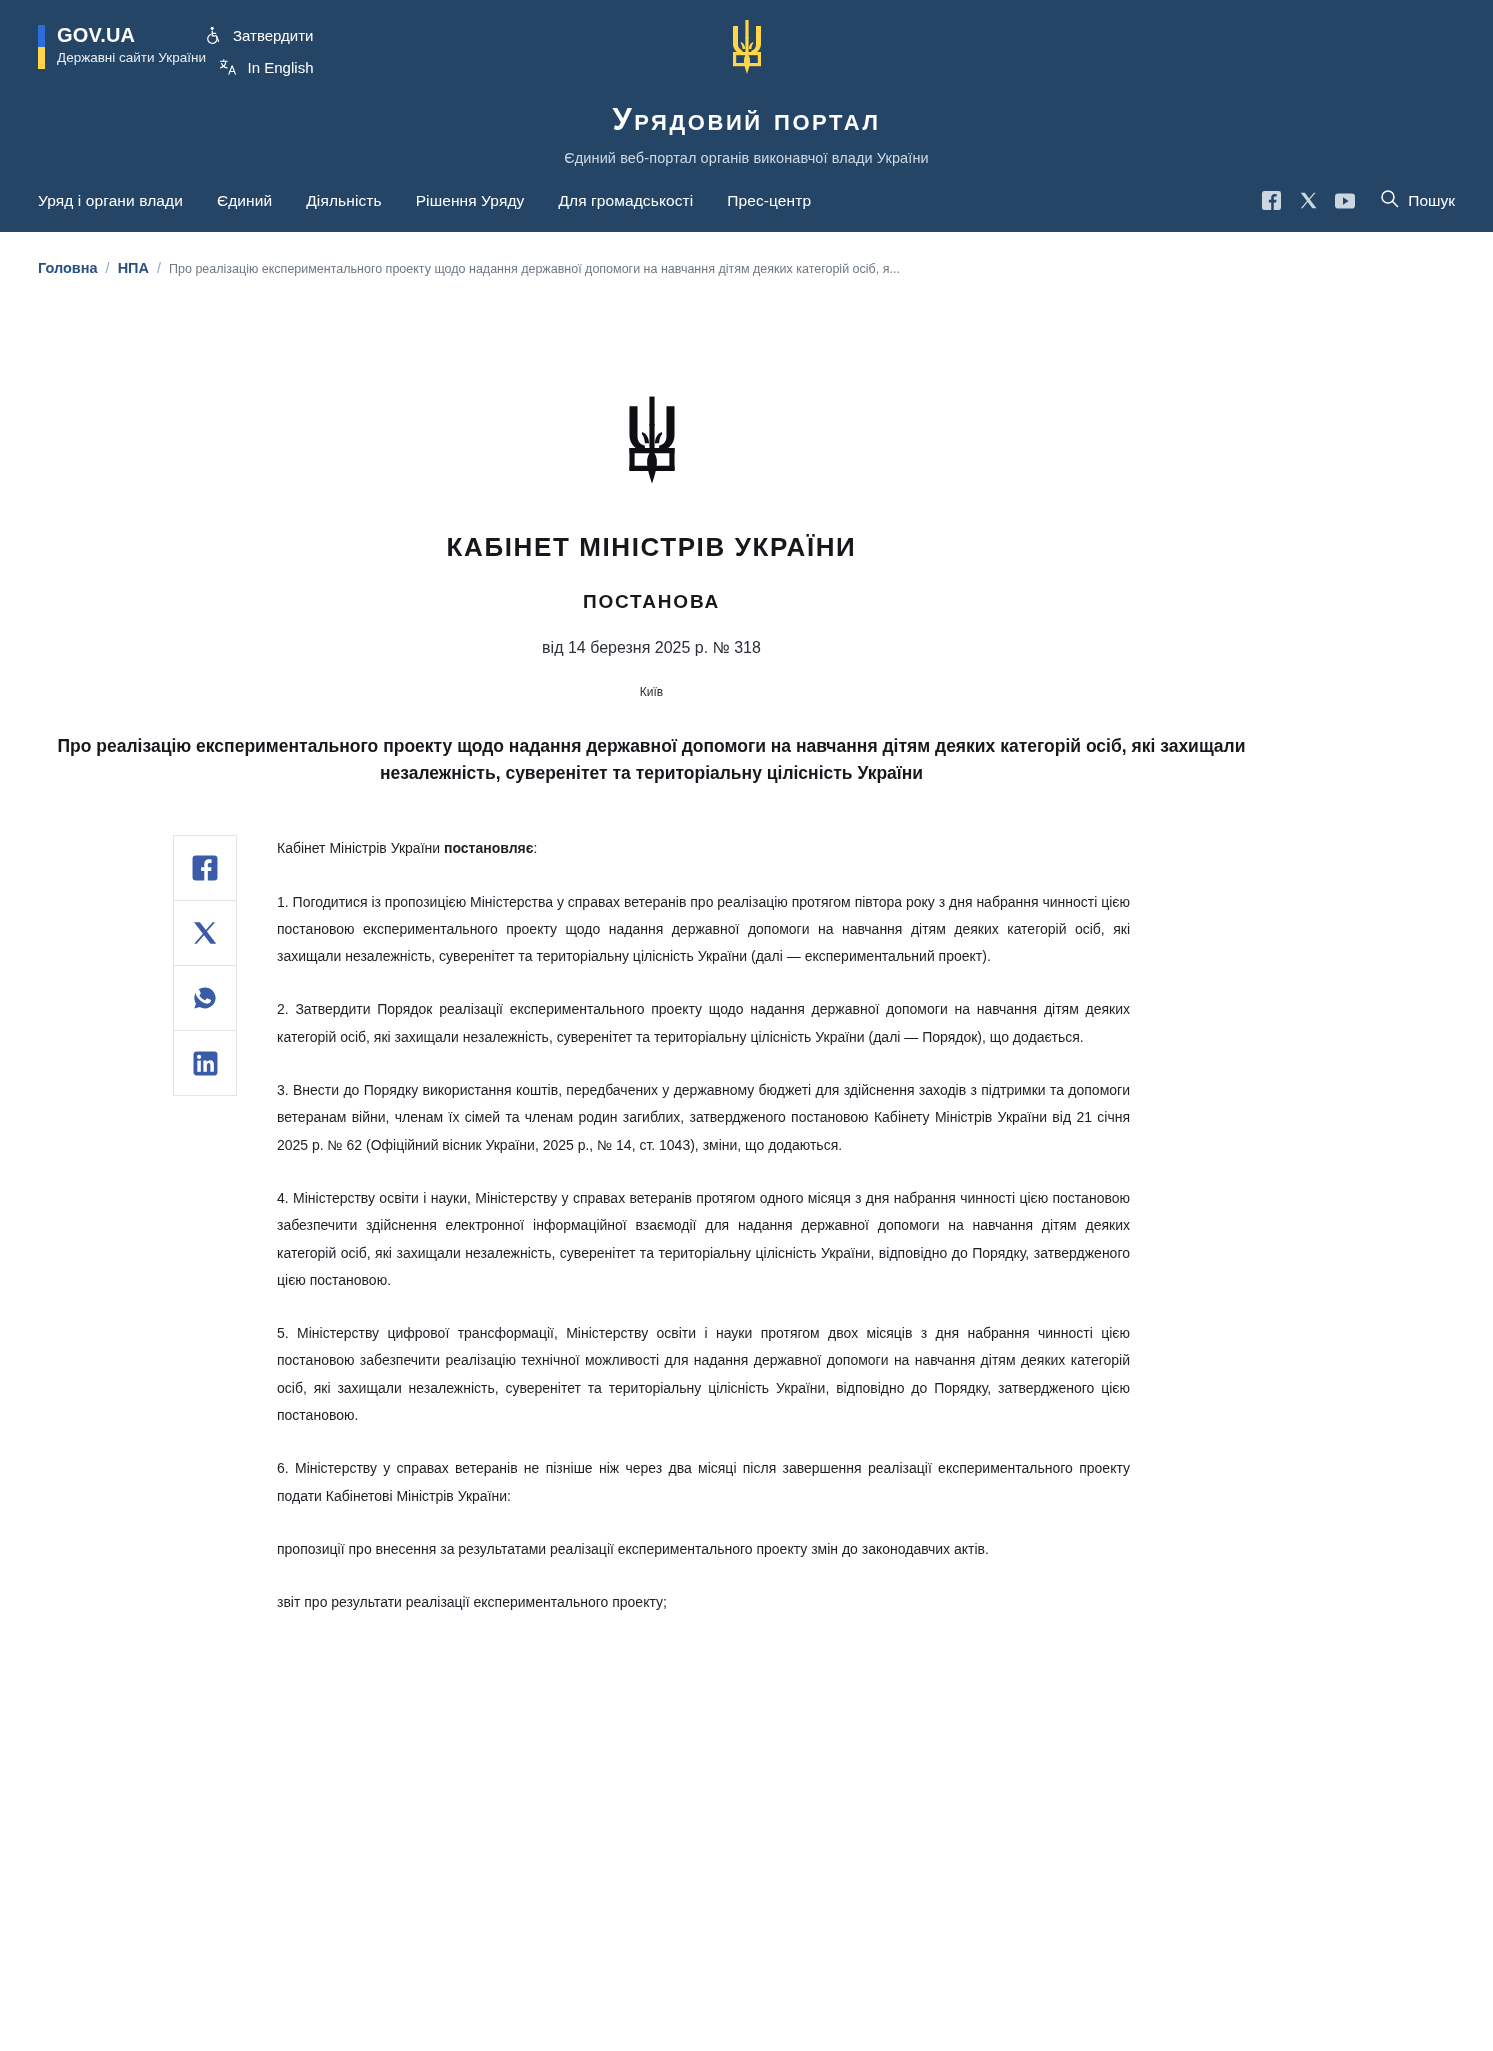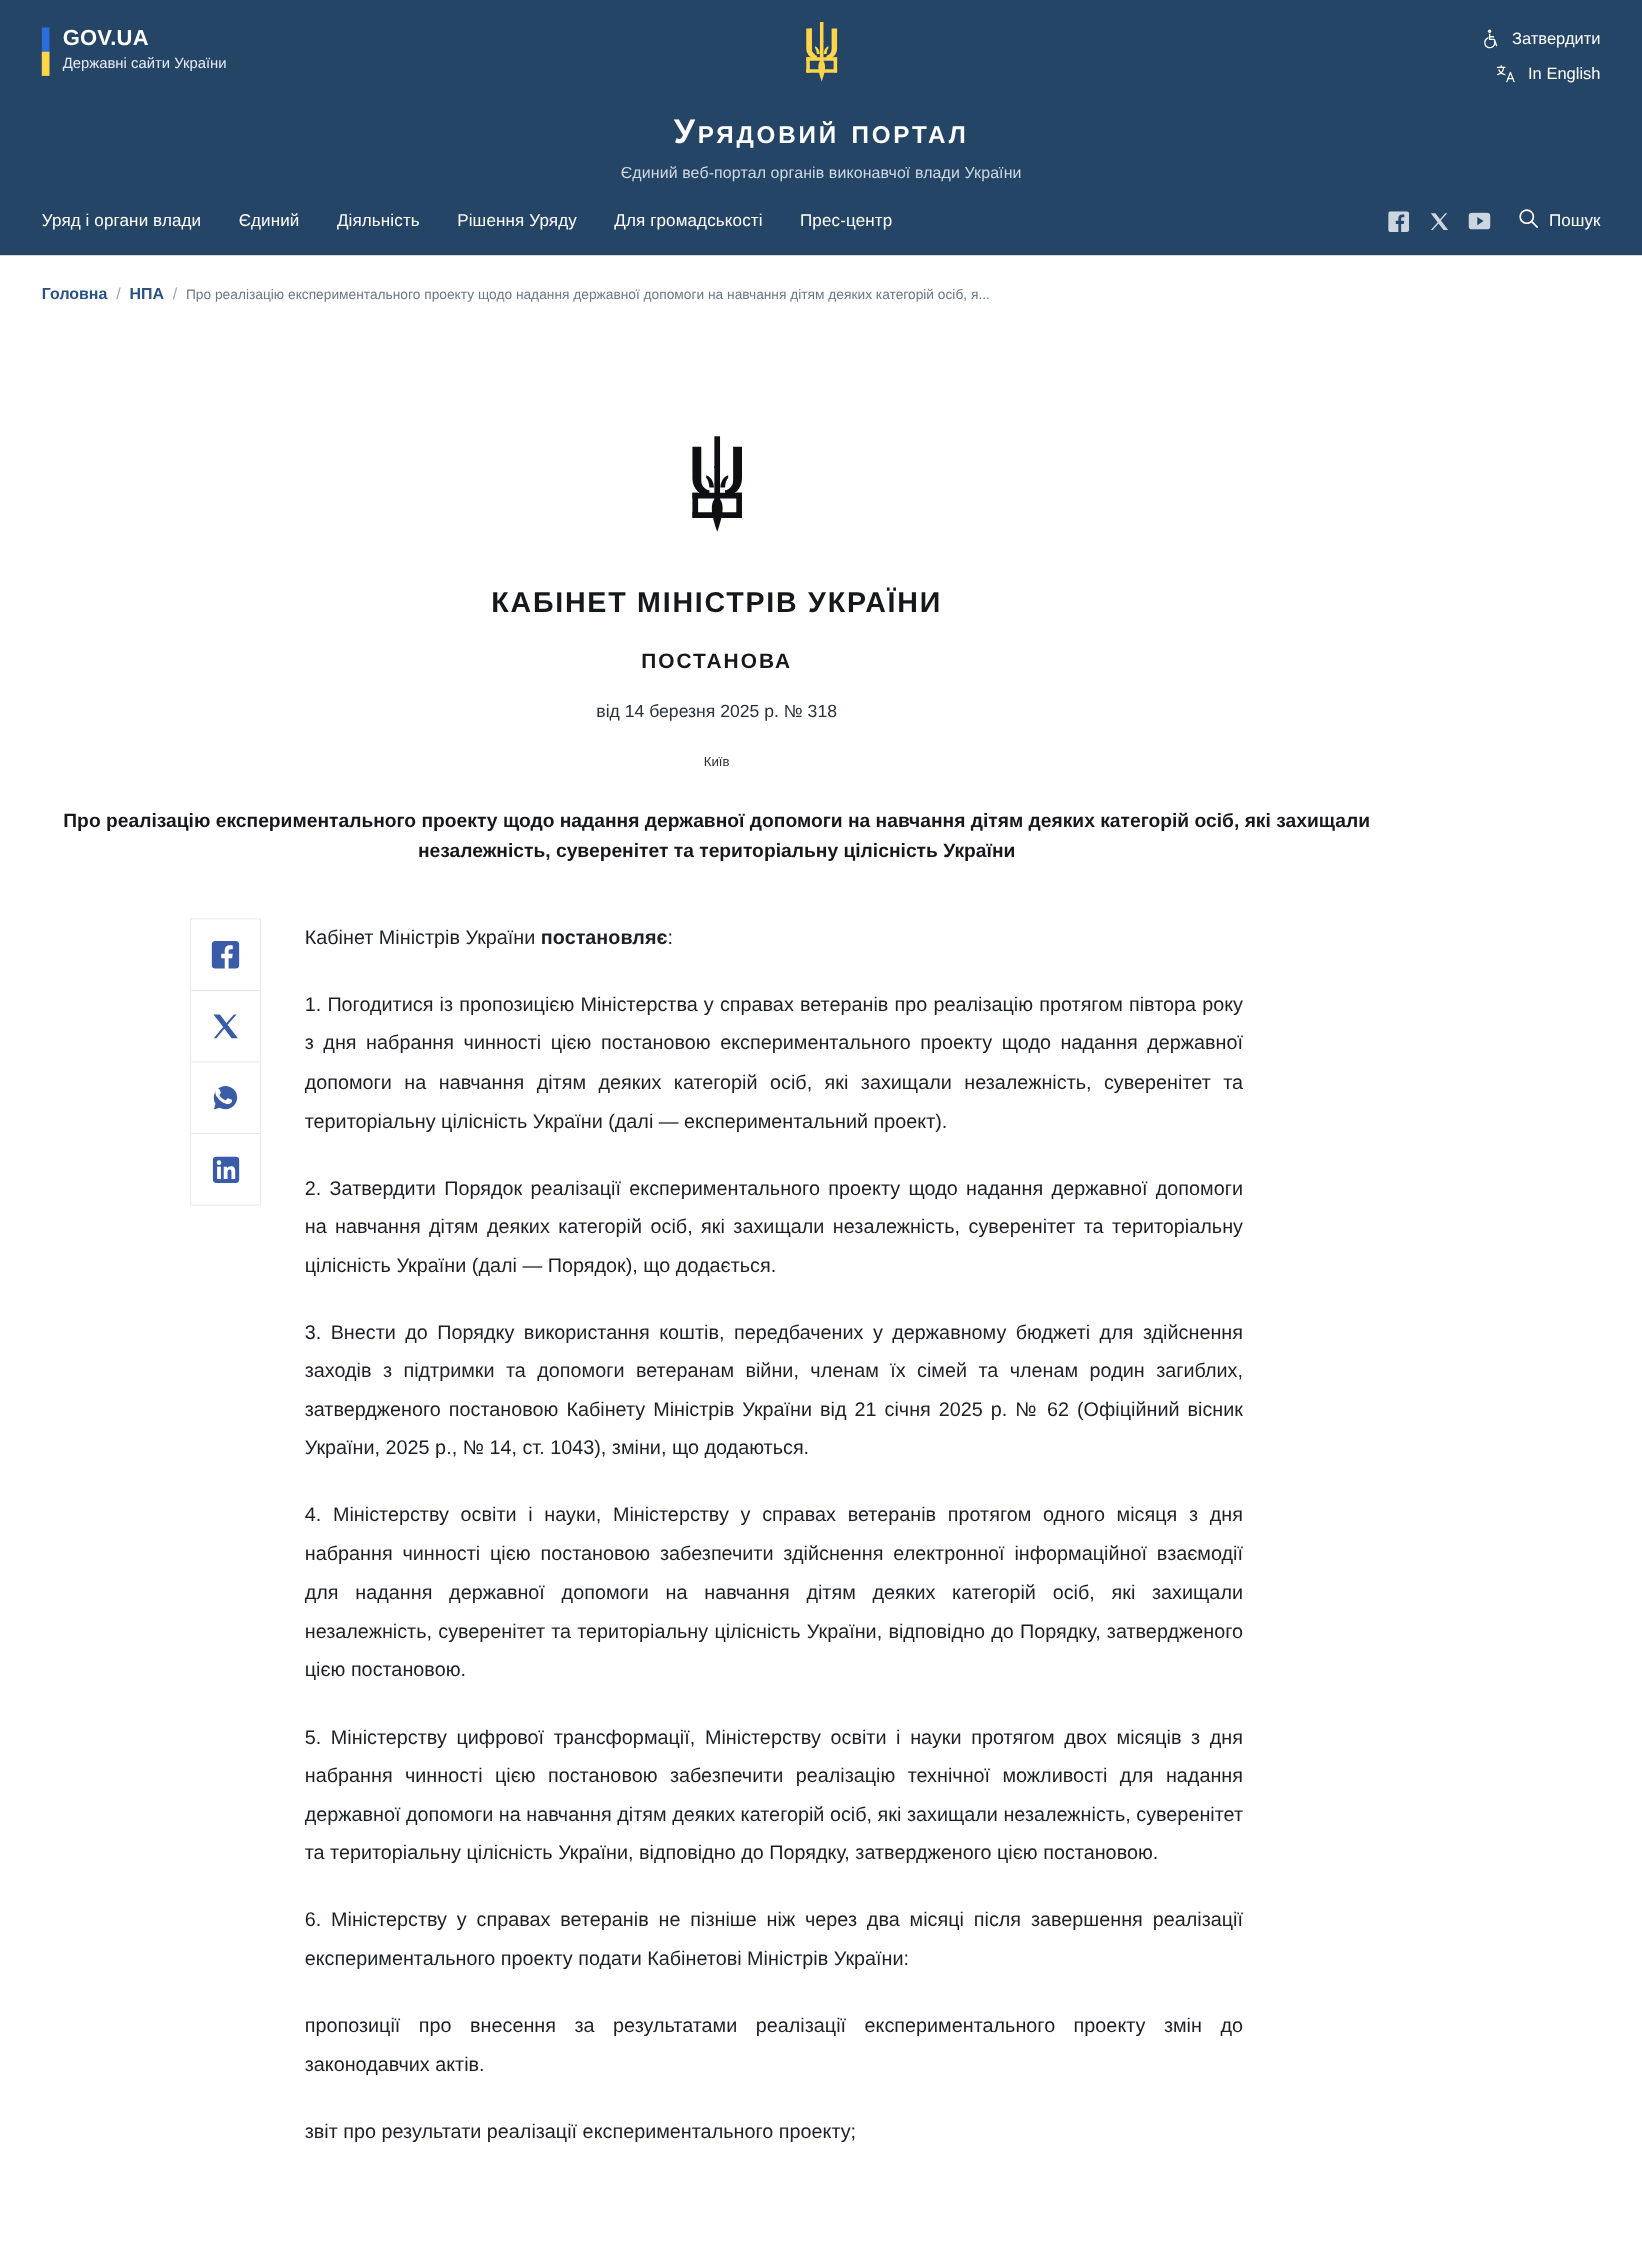--- a/index.html
+++ b/index.html
@@ -24,21 +24,20 @@
   .header-inner {
     width: 1493px;
     position: relative;
     padding: 0 38px;
   }
 
   
   .header-top {
     display: flex;
     align-items: flex-start;
-    justify-content: space-between;
     padding-top: 22px;
     min-height: 96px;
   }
 
   .govua {
     display: flex;
     align-items: stretch;
     gap: 12px;
     text-decoration: none;
   }
@@ -257,21 +256,21 @@
     justify-content: center;
     border-bottom: 1px solid #e2e6ea;
     cursor: pointer;
     background: #ffffff;
   }
   .share-btn svg { display: block; }
 
   .doc-body { flex: 1; max-width: 1010px; }
 
   .doc-body p {
-    font-size: 18px;
+    font-size: 14px;
     line-height: 1.95;
     color: #1c1f24;
     text-align: justify;
     margin-bottom: 26px;
     font-family: "Liberation Sans", "DejaVu Sans", sans-serif;
   }
   .doc-body p:last-child { margin-bottom: 0; }
   .doc-body b { font-weight: 700; }
 
   .bottom-spacer { height: 60px; }

